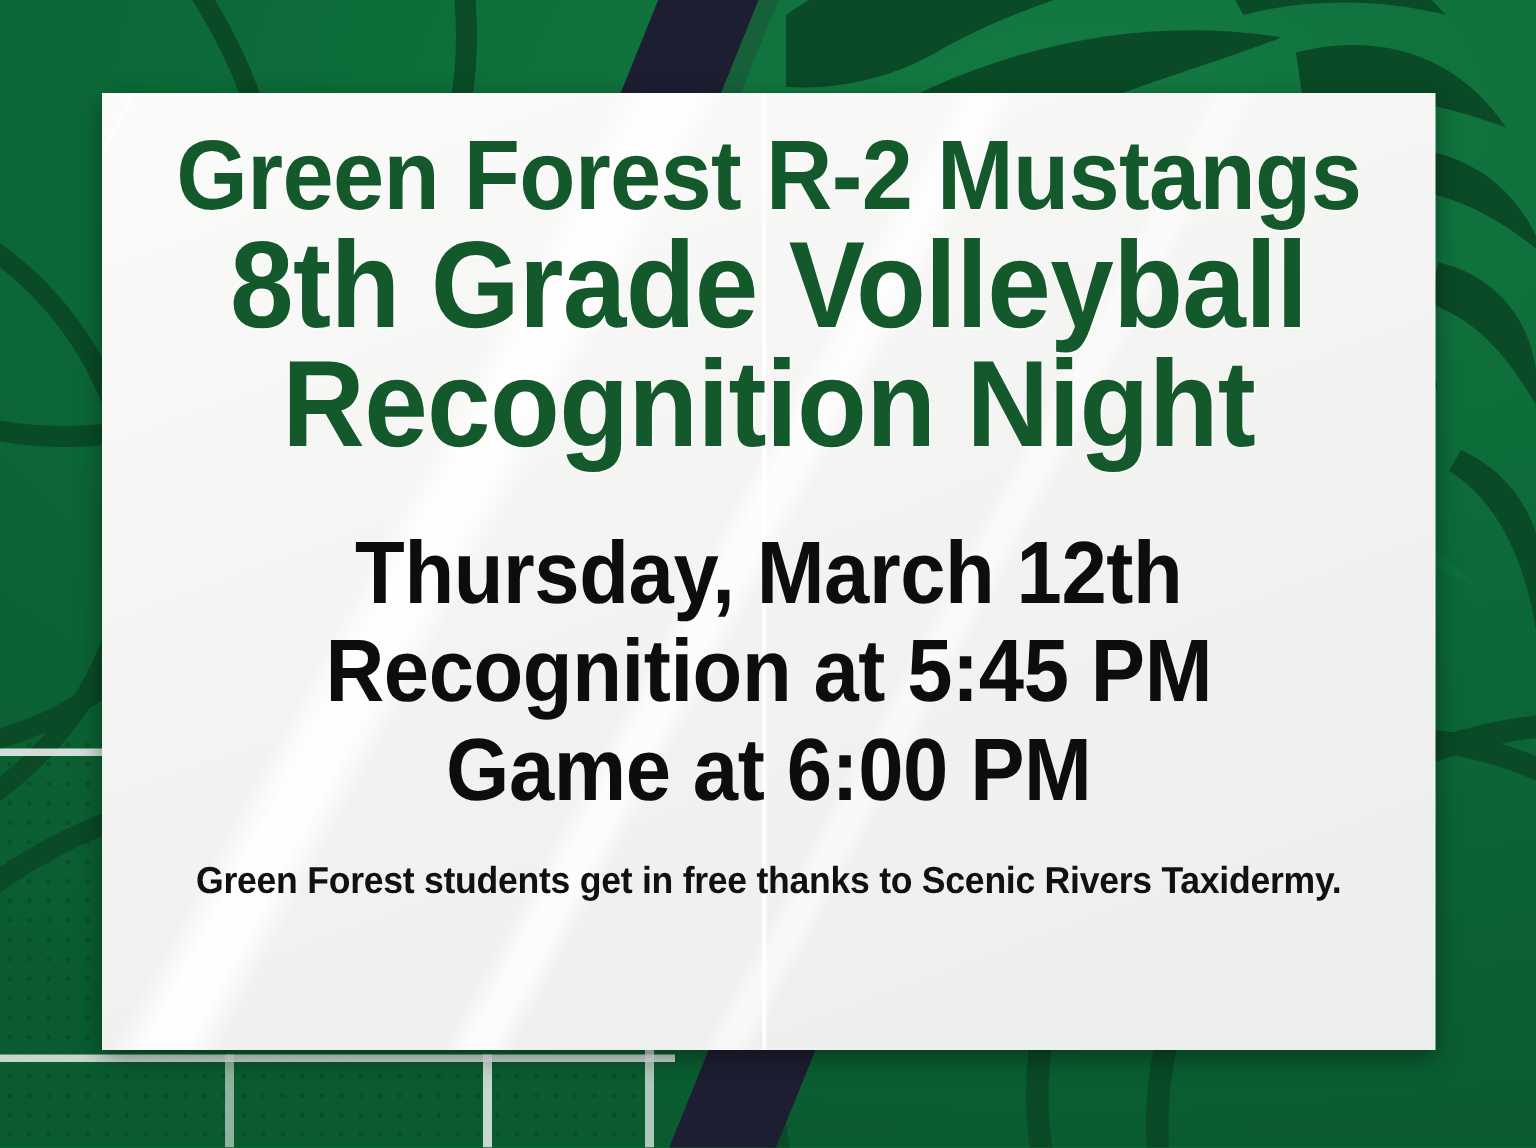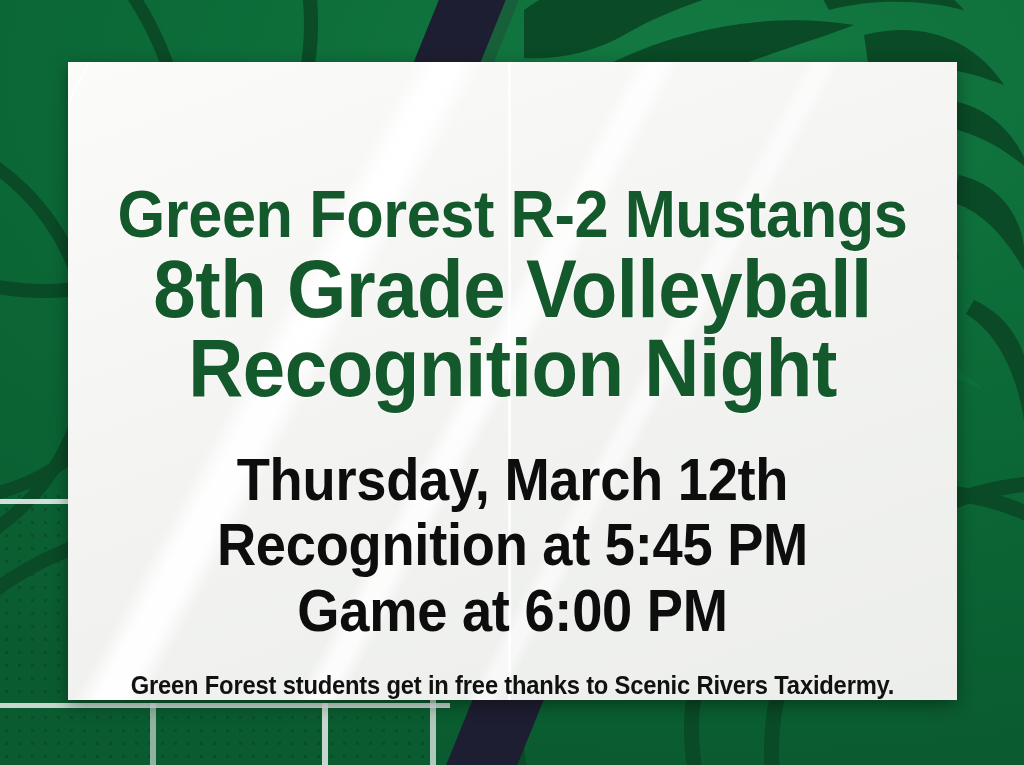--- a/index.html
+++ b/index.html
@@ -109,21 +109,21 @@
     position:absolute;left:440px;top:0;width:3px;height:638px;
     background:rgba(255,255,255,.85);
   }
   .card-sheen2{
     position:absolute;left:-60px;top:150px;width:330px;height:3px;
     background:rgba(255,255,255,.7);transform:rotate(-62deg);transform-origin:left top;
   }
 
   .card-inner{
     position:relative;z-index:3;height:100%;
-    display:flex;flex-direction:column;justify-content:flex-end;
+    display:flex;flex-direction:column;justify-content:flex-start;
     padding-top:22px;box-sizing:border-box;
   }
 
   
   .hl{
     text-align:center;
     font-family:"Liberation Sans Narrow","Liberation Sans", sans-serif;
     font-weight:700;
     color:#14592c;
     letter-spacing:-0.5px;

